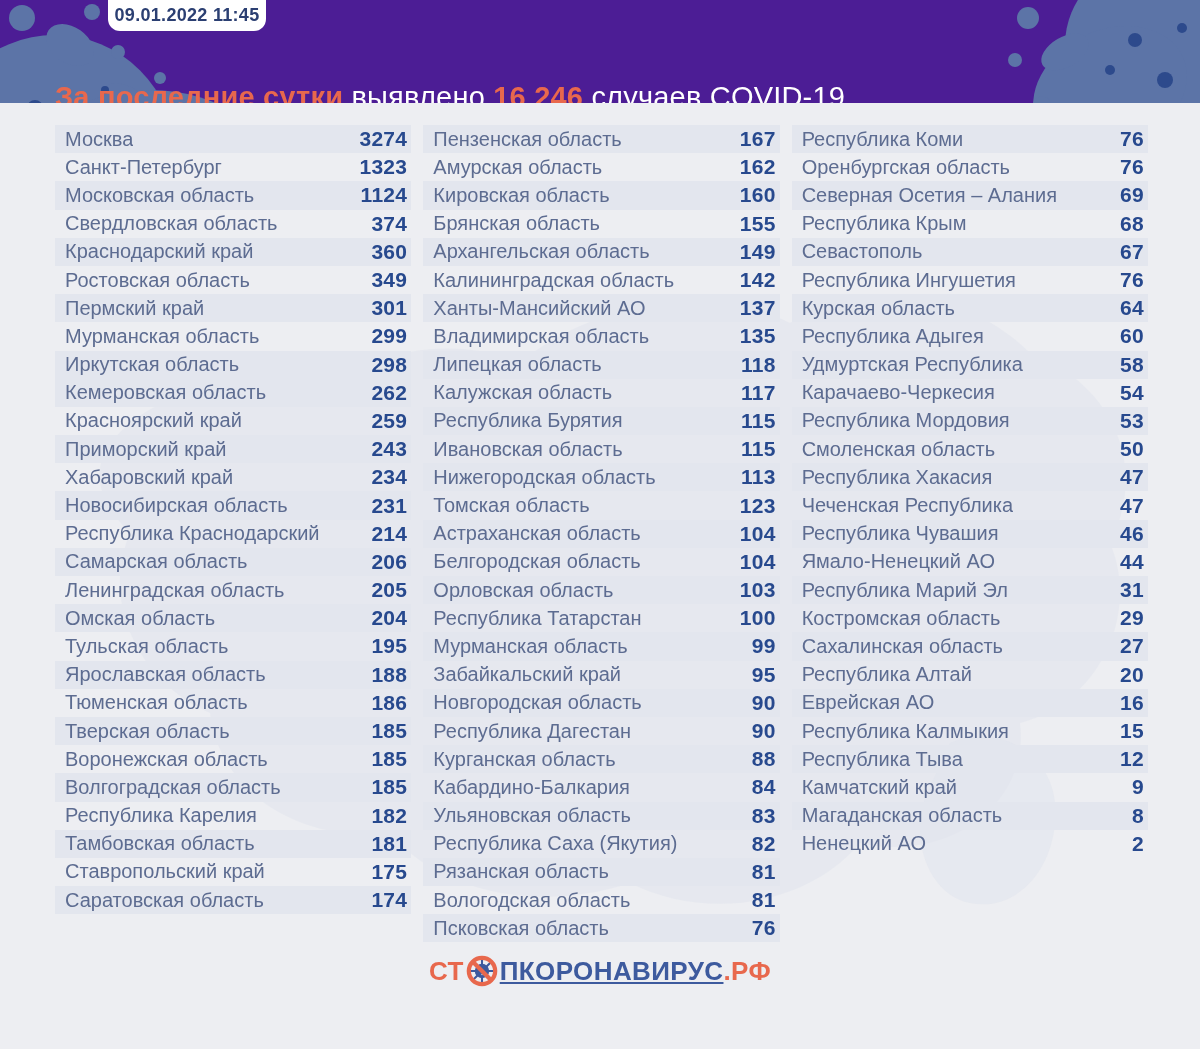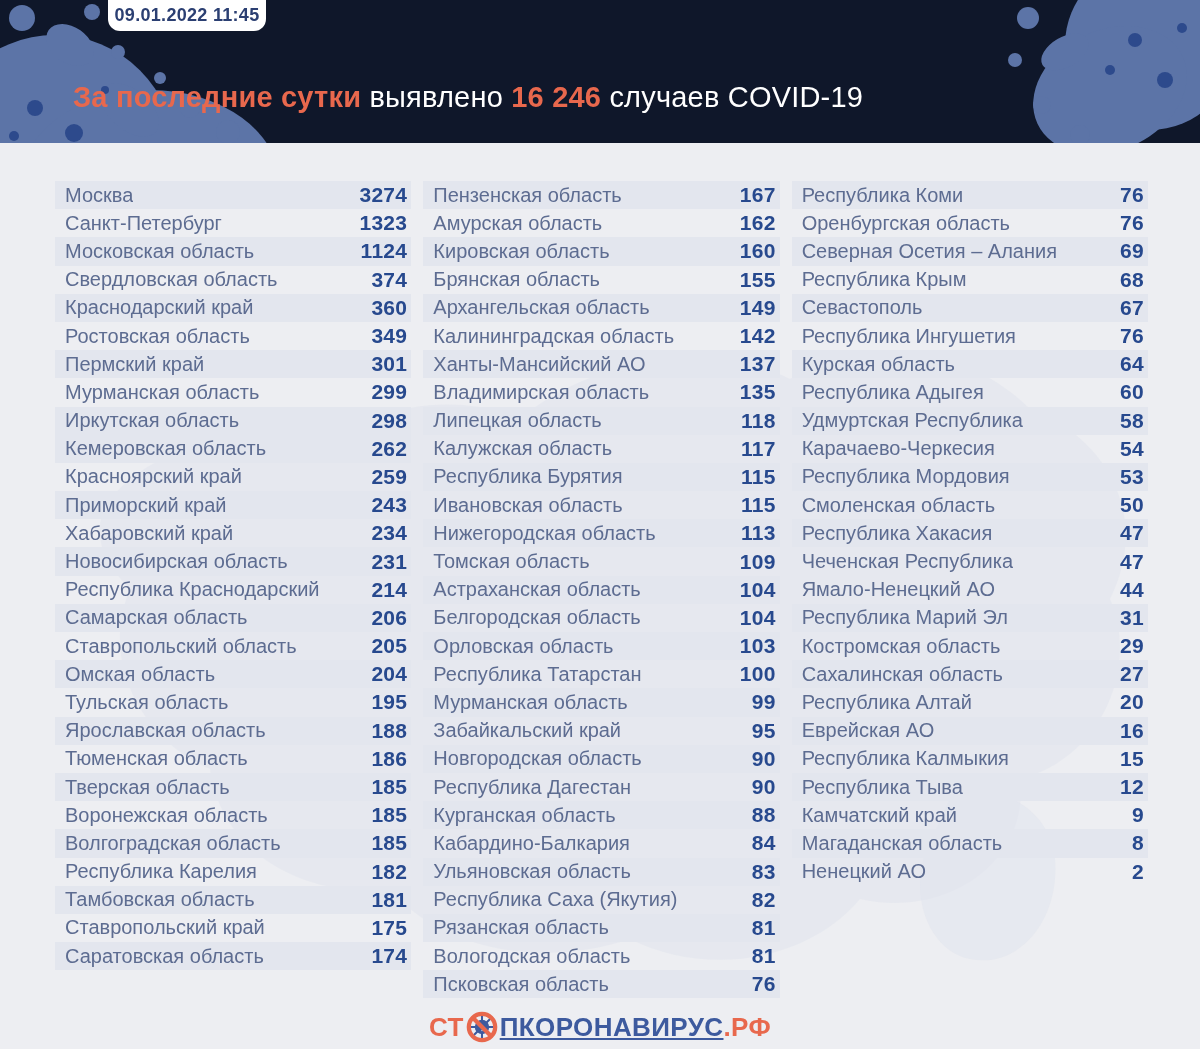--- a/index.html
+++ b/index.html
@@ -4,40 +4,40 @@
 <style>
   html,body{margin:0;padding:0;}
   body{
     width:1200px;height:1049px;
     background:#edeef2;
     font-family:"Liberation Sans",sans-serif;
     overflow:hidden;
     position:relative;
   }
   .header{
-    position:relative;height:143px;background:#0f172a;overflow:hidden;
+    position:relative;height:103px;background:#4c1d95;overflow:hidden;
   }
   .splat{position:absolute;pointer-events:none;}
   .splat-left{left:0;top:0;}
   .splat-right{right:0;top:0;}
   .badge{
     position:absolute;left:108px;top:0;
     width:158px;height:31px;
     background:#ffffff;border-radius:0 0 12px 12px;
     display:flex;align-items:center;justify-content:center;
     font-size:18px;font-weight:bold;color:#2b3f72;
     letter-spacing:0.3px;z-index:2;
   }
   .title{
-    position:absolute;left:73px;top:62px;z-index:2;
+    position:absolute;left:55px;top:62px;z-index:2;
     font-size:29px;color:#ffffff;font-weight:400;
     letter-spacing:0.2px;white-space:nowrap;
   }
   .title .accent{color:#e8684d;font-weight:bold;}
-  .main{position:relative;height:906px;margin-top:16px;}
+  .main{position:relative;height:906px;}
   .map-watermark{
     position:absolute;left:70px;top:80px;z-index:0;pointer-events:none;
   }
   .columns{
     position:relative;z-index:1;
     display:flex;gap:12px;
     padding:22px 52px 0 55px;
   }
   .col{flex:1;min-width:0;}
   .row{
@@ -185,21 +185,21 @@
         </div>
         <div class="row">
           <span class="rname">Республика Краснодарский</span>
           <span class="rvalue">214</span>
         </div>
         <div class="row striped">
           <span class="rname">Самарская область</span>
           <span class="rvalue">206</span>
         </div>
         <div class="row">
-          <span class="rname">Ставропольский область</span>
+          <span class="rname">Ленинградская область</span>
           <span class="rvalue">205</span>
         </div>
         <div class="row striped">
           <span class="rname">Омская область</span>
           <span class="rvalue">204</span>
         </div>
         <div class="row">
           <span class="rname">Тульская область</span>
           <span class="rvalue">195</span>
         </div>
@@ -288,21 +288,21 @@
         <div class="row">
           <span class="rname">Ивановская область</span>
           <span class="rvalue">115</span>
         </div>
         <div class="row striped">
           <span class="rname">Нижегородская область</span>
           <span class="rvalue">113</span>
         </div>
         <div class="row">
           <span class="rname">Томская область</span>
-          <span class="rvalue">109</span>
+          <span class="rvalue">123</span>
         </div>
         <div class="row striped">
           <span class="rname">Астраханская область</span>
           <span class="rvalue">104</span>
         </div>
         <div class="row">
           <span class="rname">Белгородская область</span>
           <span class="rvalue">104</span>
         </div>
         <div class="row striped">
@@ -407,20 +407,24 @@
           <span class="rname">Смоленская область</span>
           <span class="rvalue">50</span>
         </div>
         <div class="row striped">
           <span class="rname">Республика Хакасия</span>
           <span class="rvalue">47</span>
         </div>
         <div class="row">
           <span class="rname">Чеченская Республика</span>
           <span class="rvalue">47</span>
+        </div>
+        <div class="row striped">
+          <span class="rname">Республика Чувашия</span>
+          <span class="rvalue">46</span>
         </div>
         <div class="row">
           <span class="rname">Ямало-Ненецкий АО</span>
           <span class="rvalue">44</span>
         </div>
         <div class="row striped">
           <span class="rname">Республика Марий Эл</span>
           <span class="rvalue">31</span>
         </div>
         <div class="row">

